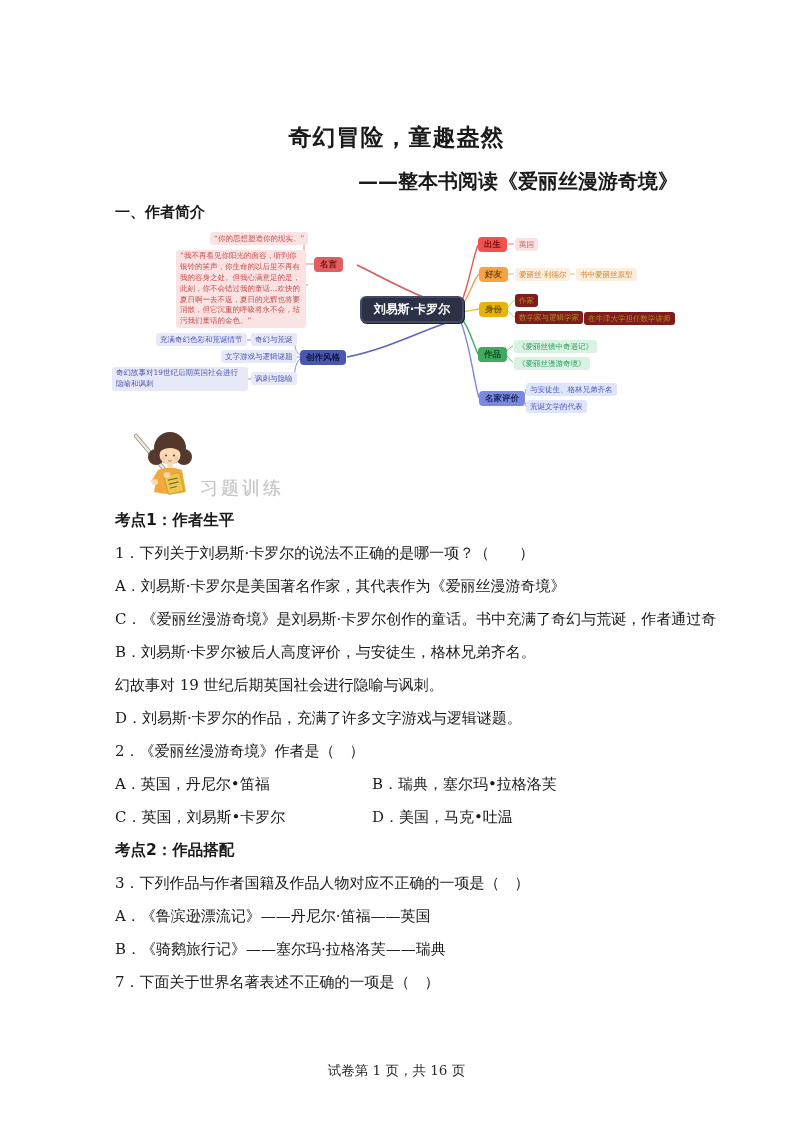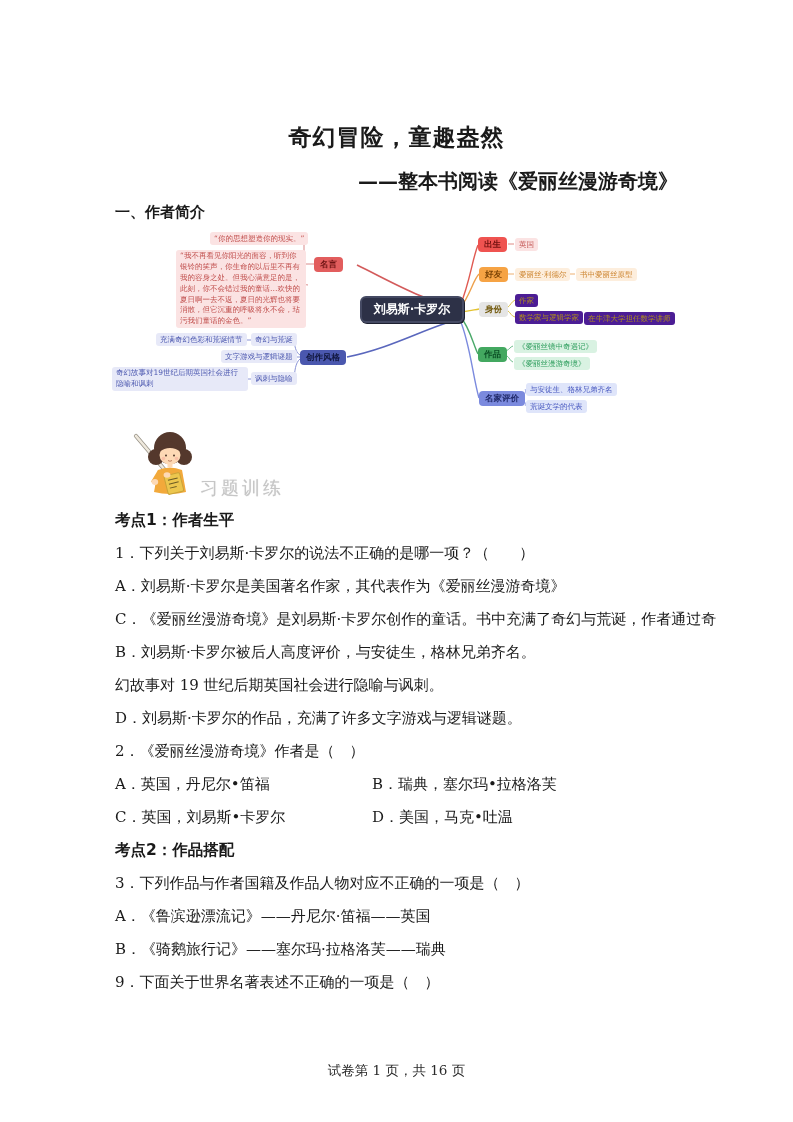--- a/index.html
+++ b/index.html
@@ -44,22 +44,22 @@
     position:absolute; font-family:"DejaVu Sans",sans-serif;
     font-size:7.5px; line-height:1.5; padding:1px 4px;
     border-radius:3px; white-space:nowrap;
   }
   .mm-leaf.wrap{white-space:normal; line-height:1.45;}
   .n-red{background:#e25d5d;color:#6e1414;}
   .l-red{background:#fbe3e3;color:#c1504e;}
   .n-scarlet{background:#ef5350;color:#70100e;}
   .n-orange{background:#f6a344;color:#7c4405;}
   .l-orange{background:#fdeedd;color:#cd8530;}
-  .n-yellow{background:#e5e5e5;color:#6e5404;}
-  .l-yellow{background:#4c1d95;color:#ae8d1d;}
+  .n-yellow{background:#eab308;color:#6e5404;}
+  .l-yellow{background:#7f1d1d;color:#ae8d1d;}
   .n-green{background:#43a860;color:#0b4f25;}
   .l-green{background:#d9f2e2;color:#2f9e5e;}
   .n-peri{background:#7b8ade;color:#1f2868;}
   .l-peri{background:#dfe5fa;color:#4a5ac0;}
   .n-indigo{background:#4a57ae;color:#11173f;}
   .l-indigo{background:#e7e9f8;color:#4d59b0;}
   
   .banner-label{
     left:200px; top:476px;
     font-family:"DejaVu Sans","Liberation Sans",sans-serif;
@@ -199,18 +199,18 @@
       <span>B．瑞典，塞尔玛•拉格洛芙</span>
     </div>
     <div class="row twocol">
       <span class="col-l">C．英国，刘易斯•卡罗尔</span>
       <span>D．美国，马克•吐温</span>
     </div>
     <div class="row heading">考点2：作品搭配</div>
     <div class="row">3．下列作品与作者国籍及作品人物对应不正确的一项是（　）</div>
     <div class="row">A．《鲁滨逊漂流记》——丹尼尔·笛福——英国</div>
     <div class="row">B．《骑鹅旅行记》——塞尔玛·拉格洛芙——瑞典</div>
-    <div class="row">9．下面关于世界名著表述不正确的一项是（　）</div>
+    <div class="row">7．下面关于世界名著表述不正确的一项是（　）</div>
   </div>
 
   <div class="abs footer">试卷第 1 页，共 16 页</div>
 
 </div>
 
 </body></html>

